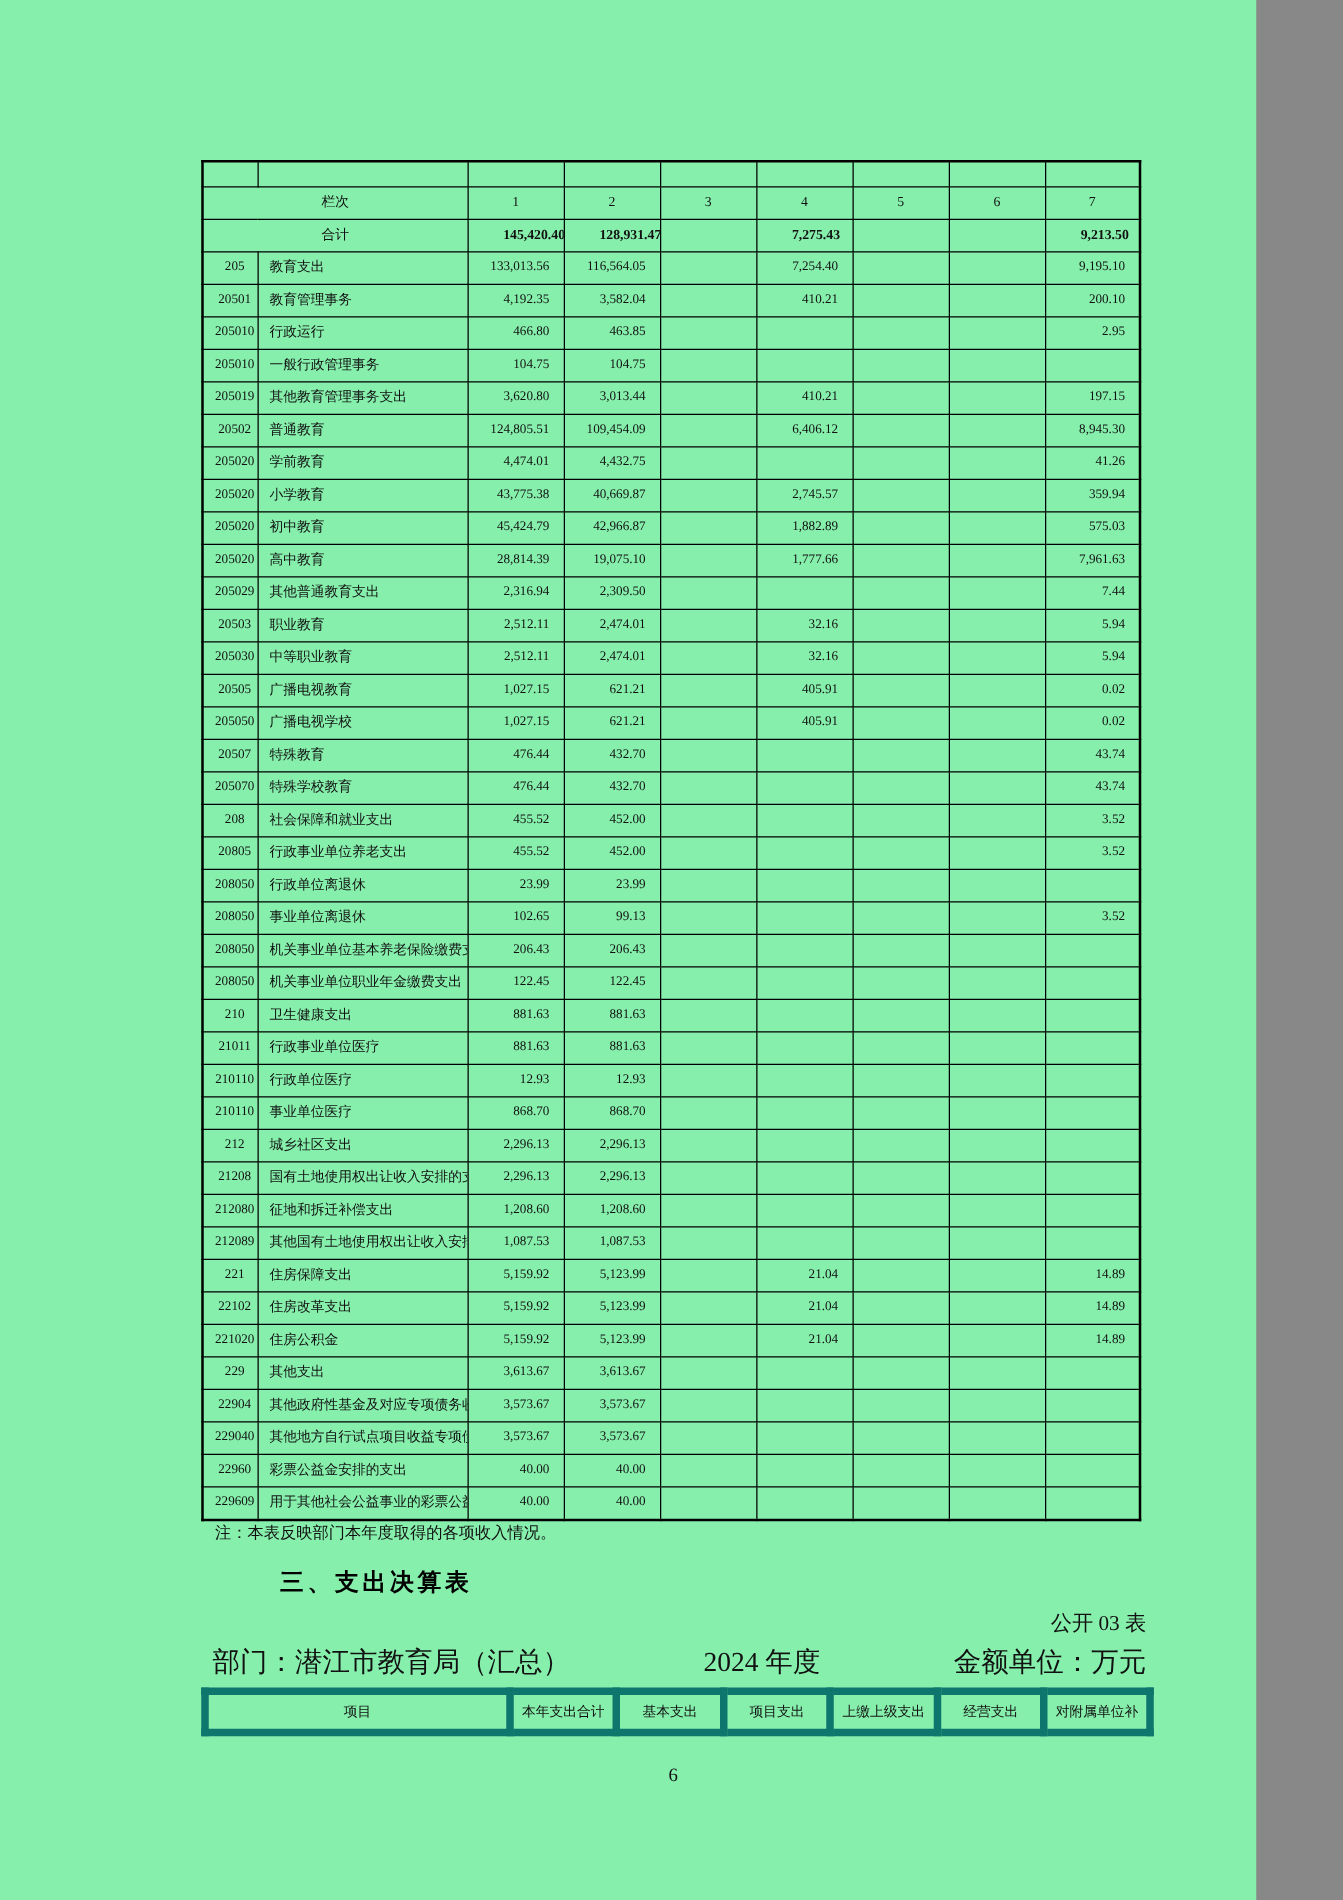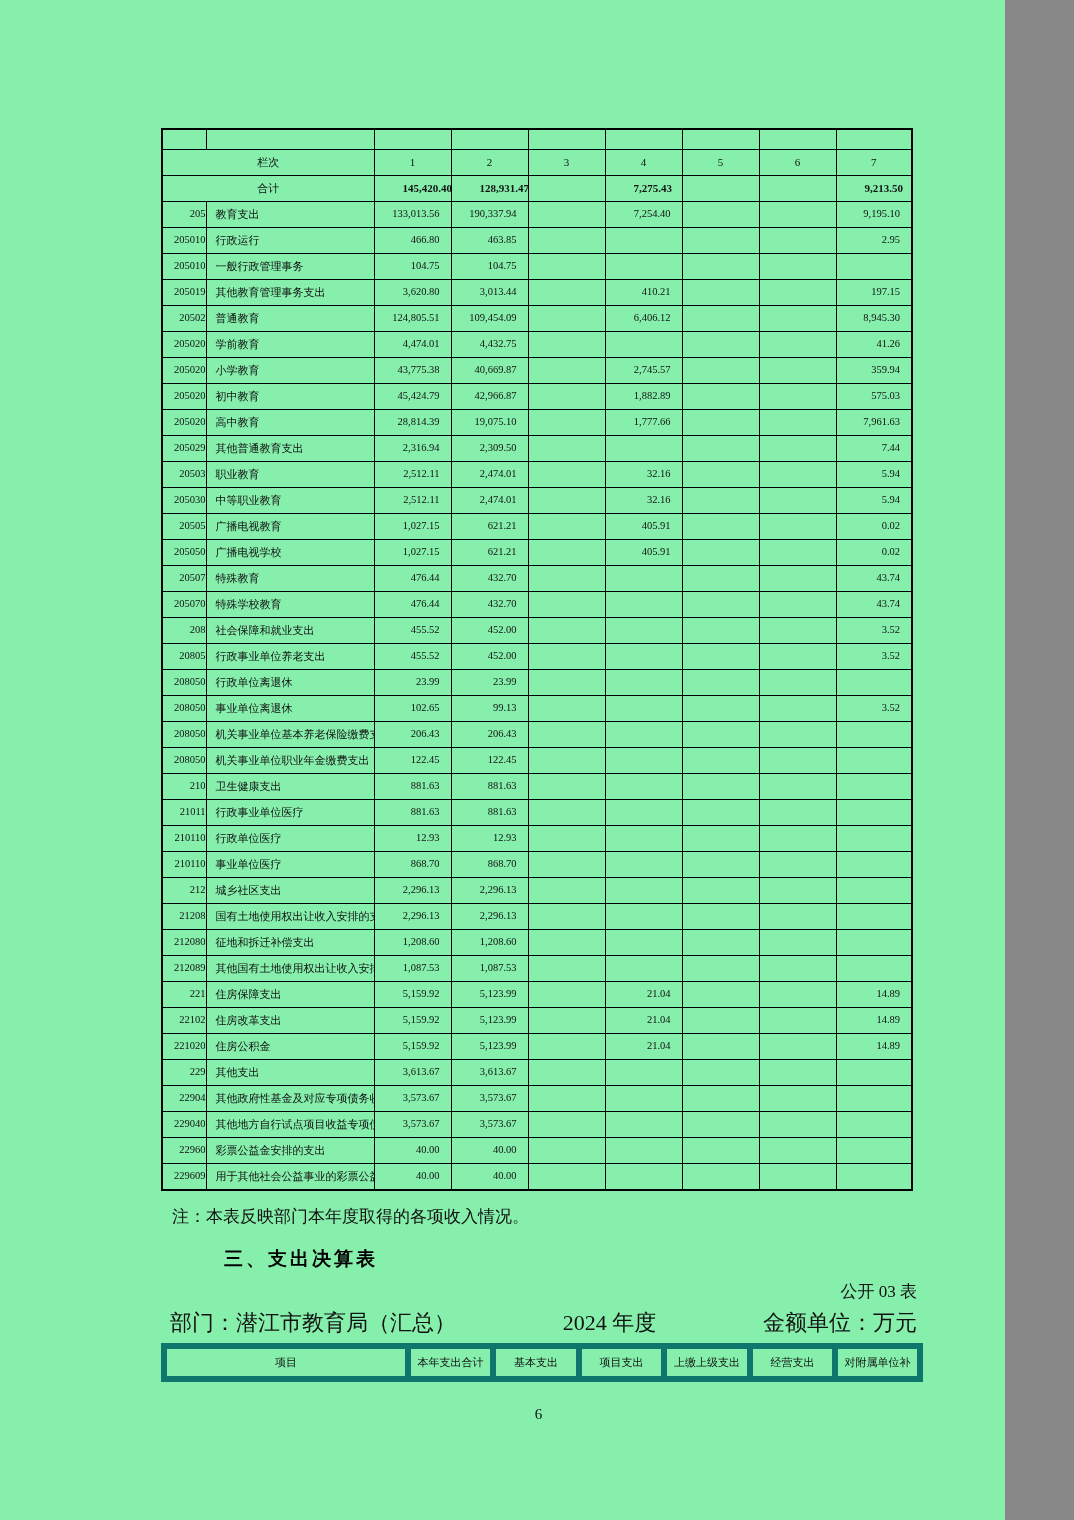--- a/index.html
+++ b/index.html
@@ -18,27 +18,27 @@
   .income-table td{
     border:1px solid #000;
     height:25px;
     font-size:11px;
     line-height:1;
     overflow:hidden;
     white-space:nowrap;
     padding:0;
   }
   .income-table tr.spacer-row td{height:19px;}
-  td.code{padding-left:7px;text-align:right;font-size:10.5px;}
+  td.code{padding-left:7px;text-align:center;font-size:10.5px;}
   td.name{padding-left:9px;text-align:left;}
   td.num{text-align:right;padding-right:11px;font-size:10.5px;}
   td.center{text-align:center;}
   tr.total-row td.num{font-weight:bold;font-size:11px;padding-left:28px;}
 
-  .note{margin-top:14px;font-size:17px;padding-left:11px;}
+  .note{font-size:13px;padding-left:11px;}
 
   .section-title{
     margin:18px 0 0 0;
     padding-left:63px;
     font-family:"Liberation Sans","DejaVu Sans",sans-serif;
     font-weight:bold;
     font-size:19px;
     letter-spacing:3px;
     color:#000;
   }
@@ -108,26 +108,37 @@
             <td class="num"></td>
             <td class="num">7,275.43</td>
             <td class="num"></td>
             <td class="num"></td>
             <td class="num">9,213.50</td>
           </tr>
           <tr>
             <td class="code">205</td>
             <td class="name">教育支出</td>
             <td class="num">133,013.56</td>
-            <td class="num">190,337.94</td>
+            <td class="num">116,564.05</td>
             <td class="num"></td>
             <td class="num">7,254.40</td>
             <td class="num"></td>
             <td class="num"></td>
             <td class="num">9,195.10</td>
+          </tr>
+          <tr>
+            <td class="code">20501</td>
+            <td class="name">教育管理事务</td>
+            <td class="num">4,192.35</td>
+            <td class="num">3,582.04</td>
+            <td class="num"></td>
+            <td class="num">410.21</td>
+            <td class="num"></td>
+            <td class="num"></td>
+            <td class="num">200.10</td>
           </tr>
           <tr>
             <td class="code">205010</td>
             <td class="name">行政运行</td>
             <td class="num">466.80</td>
             <td class="num">463.85</td>
             <td class="num"></td>
             <td class="num"></td>
             <td class="num"></td>
             <td class="num"></td>

